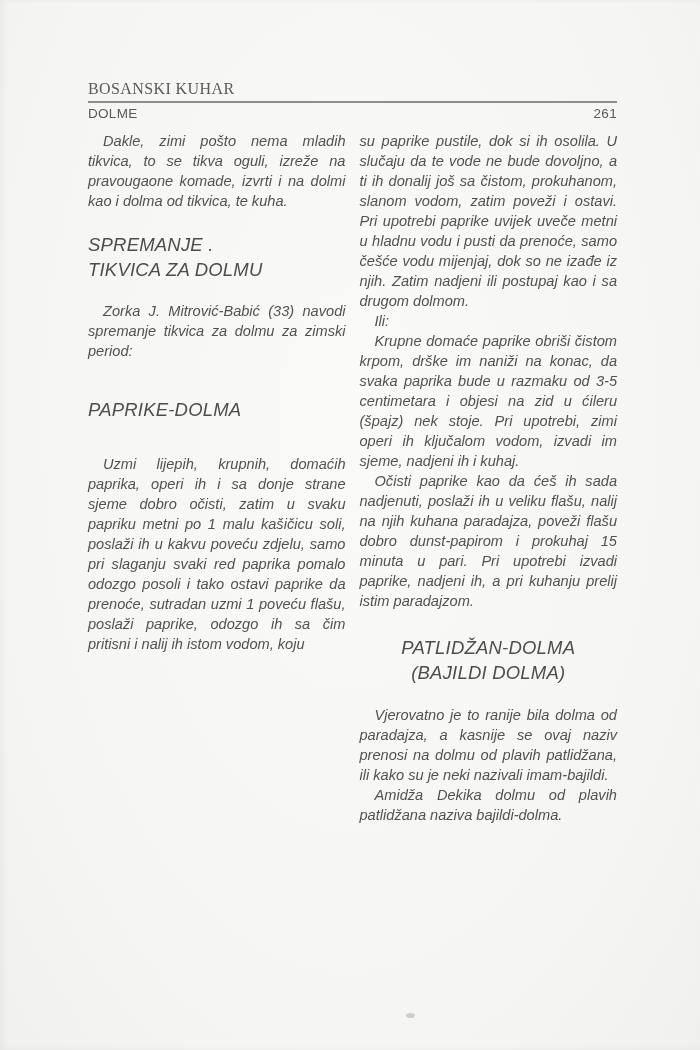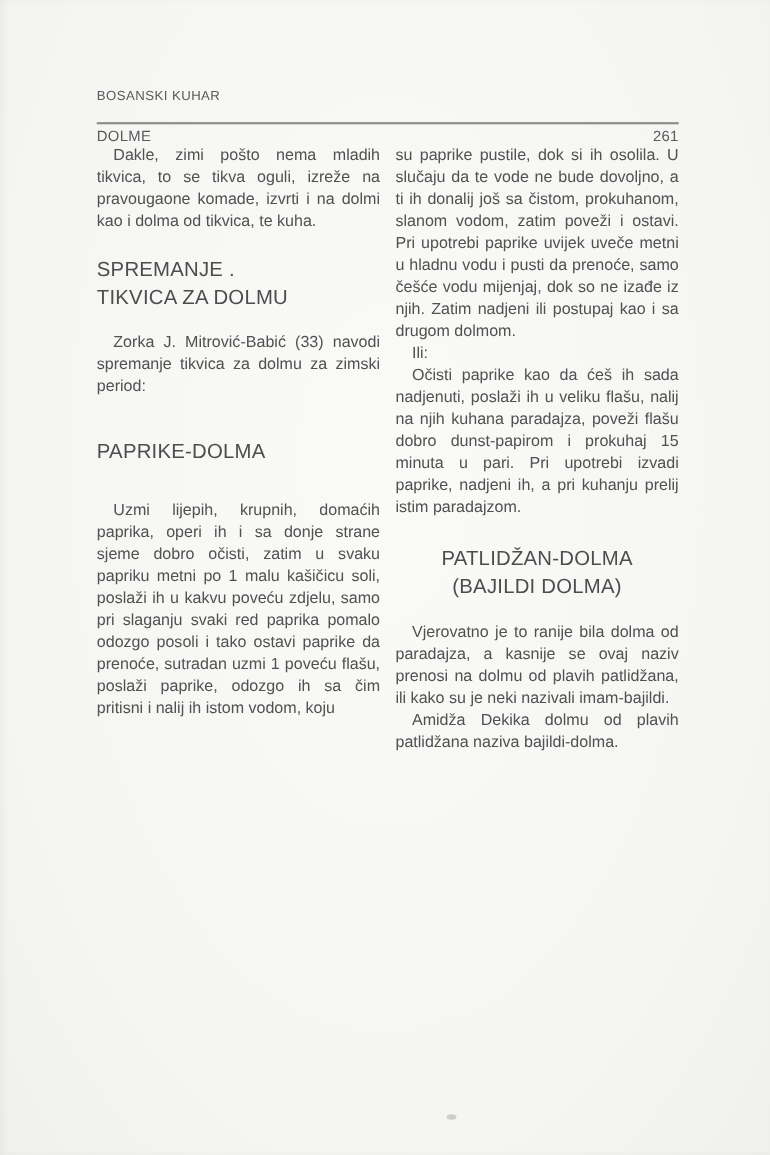--- a/index.html
+++ b/index.html
@@ -10,31 +10,32 @@
   }
   .page{
     position:relative;width:700px;height:1050px;overflow:hidden;
     background:#f7f7f5;
     background-image:radial-gradient(ellipse at 50% 40%, #fafaf8 0%, #f5f5f3 70%, #f0f0ee 100%);
     color:#515151;
     box-shadow:inset 3px 0 6px rgba(0,0,0,0.04);
   }
   .header{position:absolute;left:88px;top:80px;width:529px;}
   .book-title{
-    font-size:12px;letter-spacing:.4px;color:#5a5a5a;
-    padding-bottom:16px;
+    font-size:16px;letter-spacing:.4px;color:#5a5a5a;
+    padding-bottom:2px;
+    font-family:Liberation Serif, serif;
   }
   .header-rule{height:2px;background:#8d8d8b;margin-top:1px;}
   .header-row{
     display:flex;justify-content:space-between;align-items:baseline;
     font-size:13.5px;color:#5a5a5a;margin-top:3px;letter-spacing:.3px;gap:48px;
   }
   .columns{
     position:absolute;left:88px;top:131px;width:529px;
-    display:flex;gap:14px;
+    display:flex;gap:14px;font-style:italic;
   }
   .col{flex:1;min-width:0;}
   .col p{
     margin:0;
     font-size:14.6px;line-height:20px;
     text-align:justify;text-indent:15px;
     color:#515151;
   }
   .col p.noindent{text-indent:0;}
   .heading{
@@ -73,20 +74,21 @@
 TIKVICA ZA DOLMU</h2>
       <p>Zorka J. Mitrović-Babić (33) navodi spremanje tikvica za dolmu za zimski period:</p>
 
       <h2 class="heading paprike">PAPRIKE-DOLMA</h2>
       <p>Uzmi lijepih, krupnih, domaćih paprika, operi ih i sa donje strane sjeme dobro očisti, zatim u svaku papriku metni po 1 malu kašičicu soli, poslaži ih u kakvu poveću zdjelu, samo pri slaganju svaki red paprika pomalo odozgo posoli i tako ostavi paprike da prenoće, sutradan uzmi 1 poveću flašu, poslaži paprike, odozgo ih sa čim pritisni i nalij ih istom vodom, koju</p>
     </div>
 
     <div class="col">
       <p class="noindent">su paprike pustile, dok si ih osolila. U slučaju da te vode ne bude dovoljno, a ti ih donalij još sa čistom, prokuhanom, slanom vodom, zatim poveži i ostavi. Pri upotrebi paprike uvijek uveče metni u hladnu vodu i pusti da prenoće, samo češće vodu mijenjaj, dok so ne izađe iz njih. Zatim nadjeni ili postupaj kao i sa drugom dolmom.</p>
       <p>Ili:</p>
+      <p>Krupne domaće paprike obriši čistom krpom, drške im naniži na konac, da svaka paprika bude u razmaku od 3-5 centimetara i objesi na zid u ćileru (špajz) nek stoje. Pri upotrebi, zimi operi ih ključalom vodom, izvadi im sjeme, nadjeni ih i kuhaj.</p>
       <p>Očisti paprike kao da ćeš ih sada nadjenuti, poslaži ih u veliku flašu, nalij na njih kuhana paradajza, poveži flašu dobro dunst-papirom i prokuhaj 15 minuta u pari. Pri upotrebi izvadi paprike, nadjeni ih, a pri kuhanju prelij istim paradajzom.</p>
 
       <h2 class="heading patlidzan">PATLIDŽAN-DOLMA
 (BAJILDI DOLMA)</h2>
       <p>Vjerovatno je to ranije bila dolma od paradajza, a kasnije se ovaj naziv prenosi na dolmu od plavih patlidžana, ili kako su je neki nazivali imam-bajildi.</p>
       <p>Amidža Dekika dolmu od plavih patlidžana naziva bajildi-dolma.</p>
     </div>
 
   </div>
 

